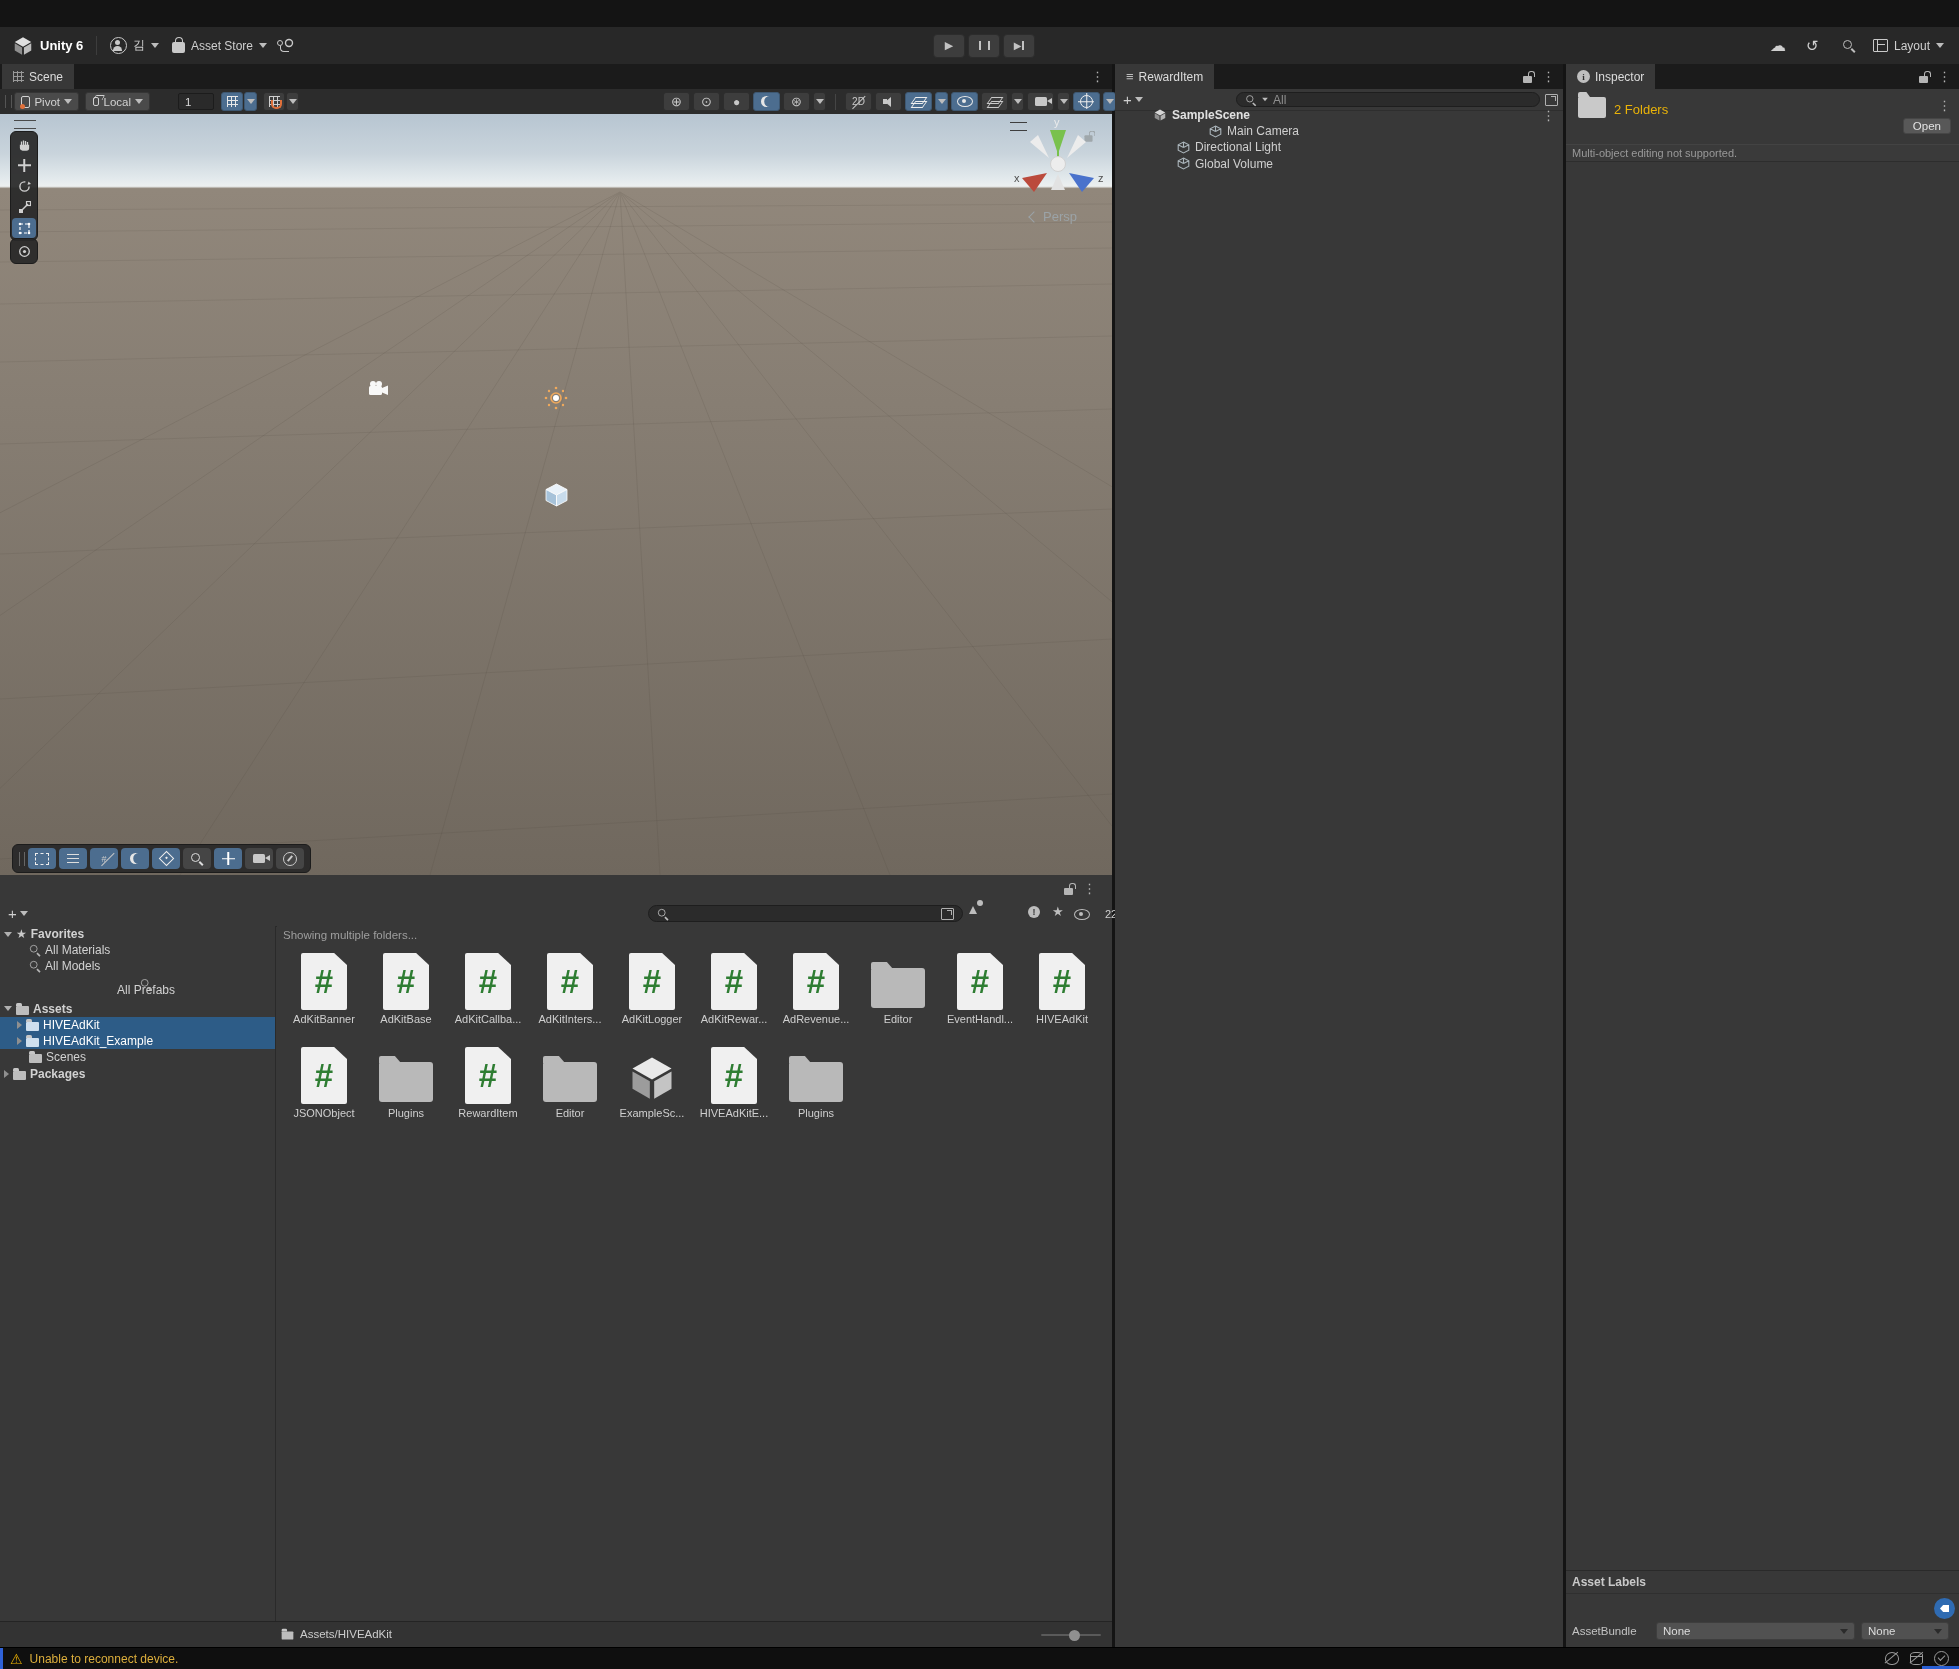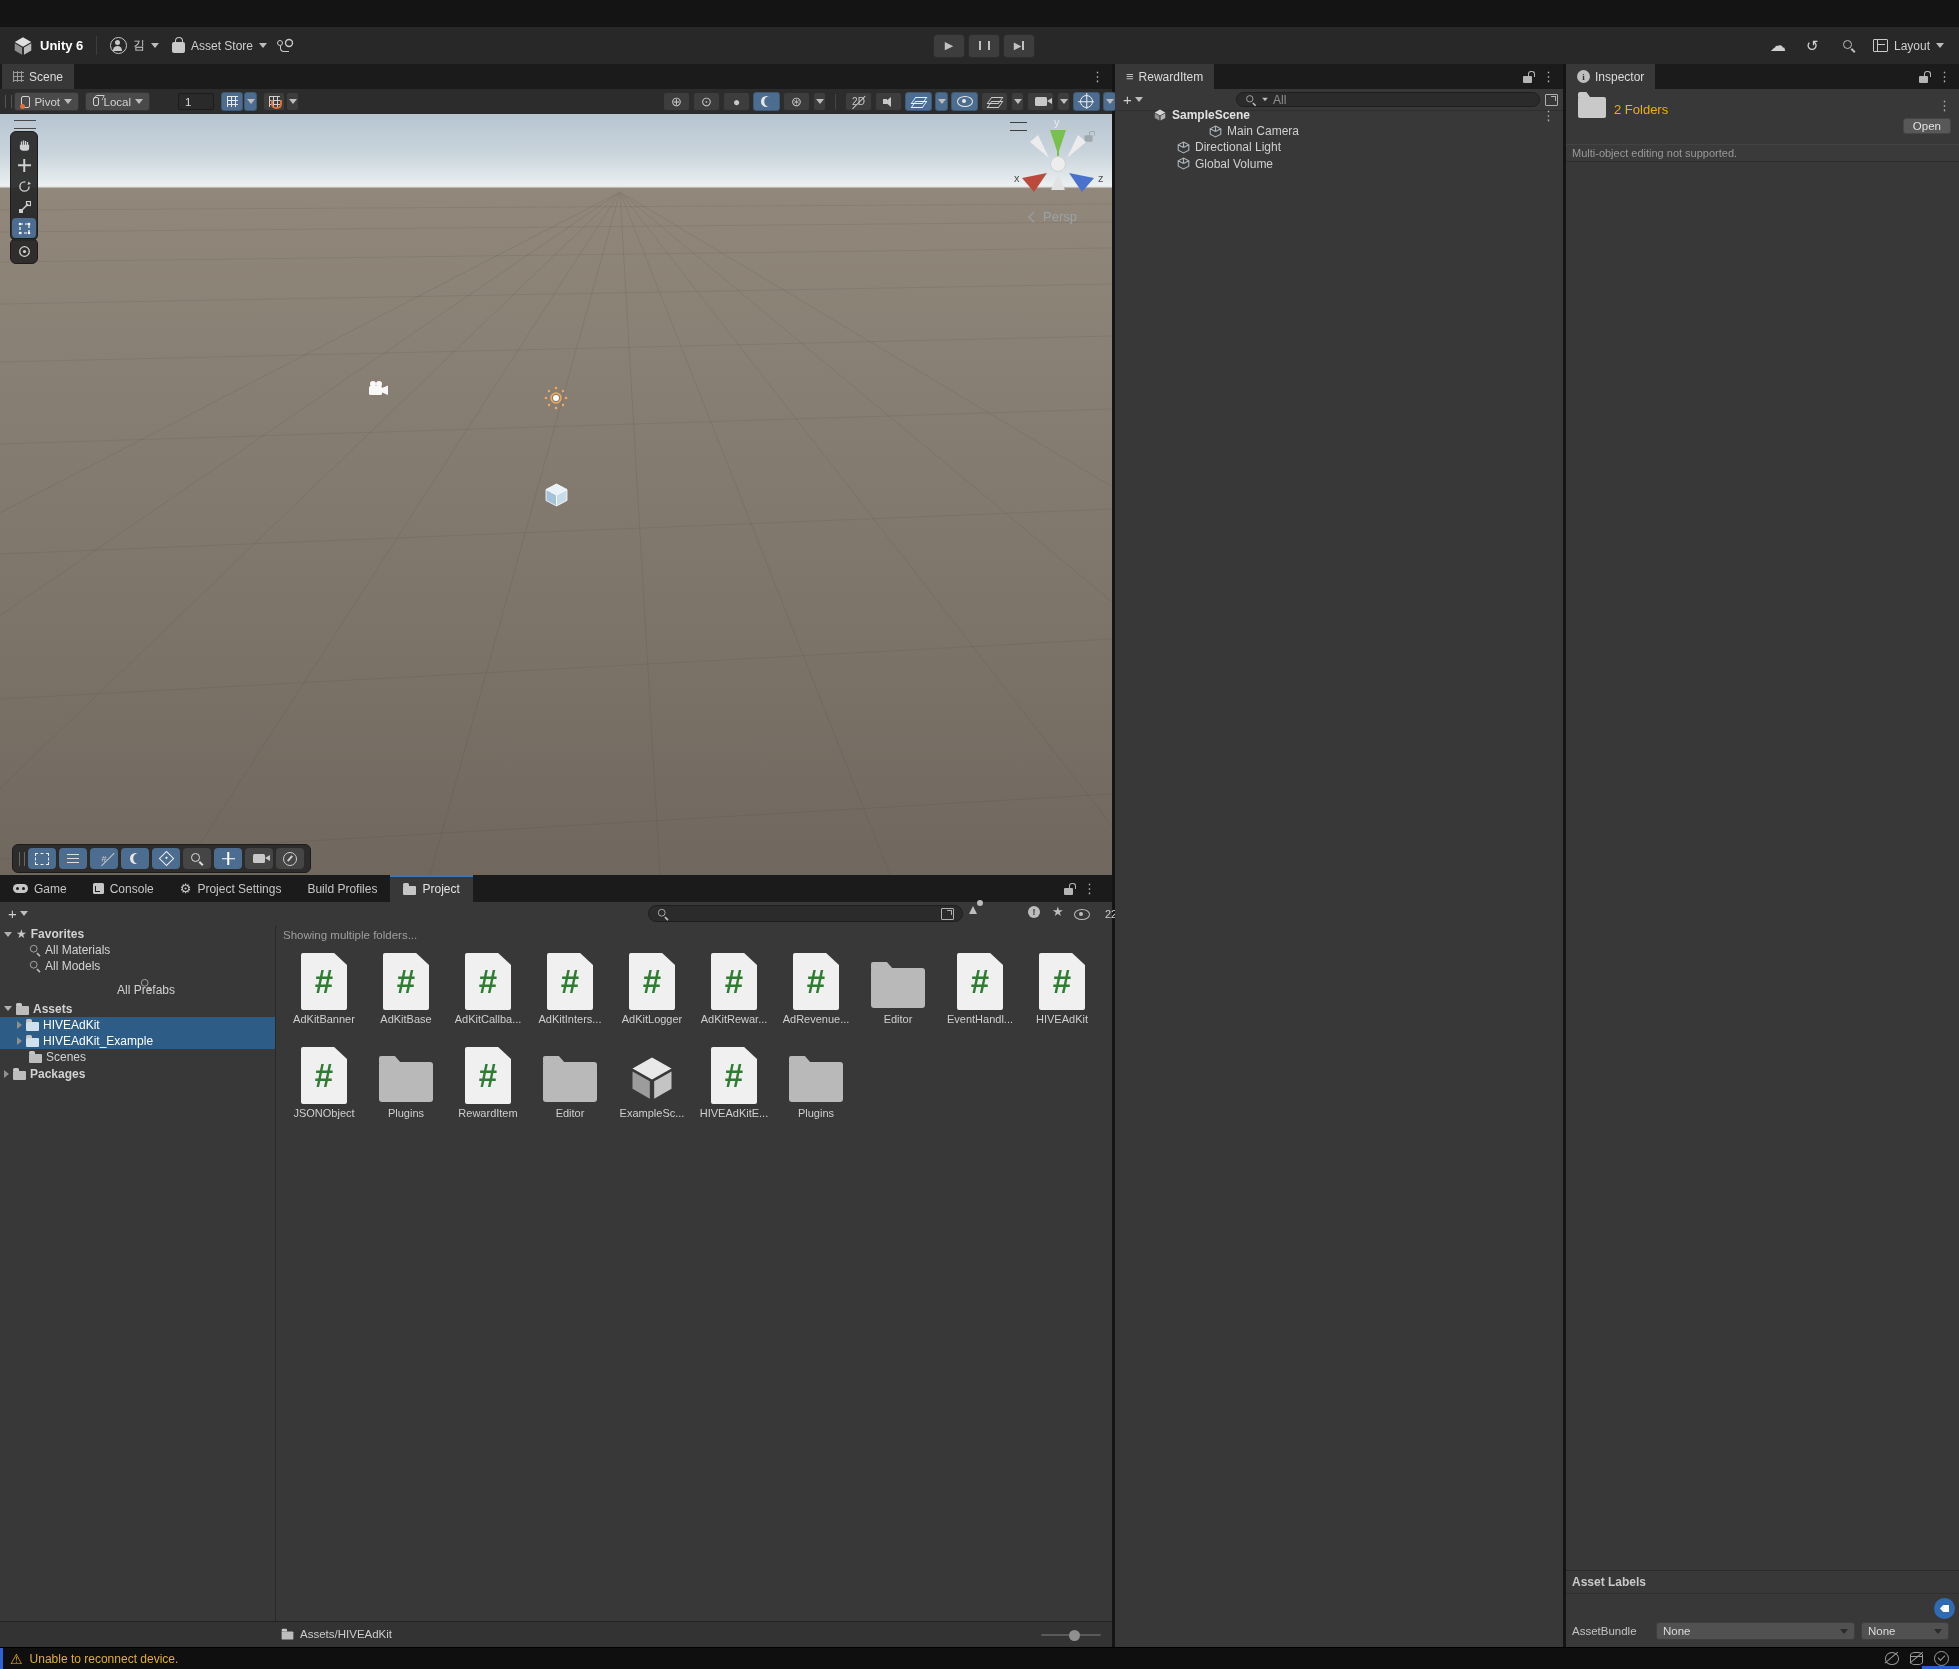--- a/index.html
+++ b/index.html
@@ -501,41 +501,20 @@
       </svg>
       <svg class="abs" style="left:545px;top:369px" width="23" height="24" viewBox="0 0 23 24">
         <polygon points="11.5,1 22,6.5 11.5,12 1,6.5" fill="#e9f2f9" stroke="#ffffff" stroke-width="0.8"></polygon>
         <polygon points="1,6.5 11.5,12 11.5,23 1,17.5" fill="#a6c2d9" stroke="#ffffff" stroke-width="0.8"></polygon>
         <polygon points="22,6.5 11.5,12 11.5,23 22,17.5" fill="#c8dcec" stroke="#ffffff" stroke-width="0.8"></polygon>
       </svg>
     </div>
   </div>
 
   <div class="panel" style="left:0;top:875px;width:1112px;height:772px">
-    <div class="dock-tabbar" id="dock-tabs">
-        <div class="dock-tab">
-          <span class="i-pad"></span>
-          <span>Game</span>
-        </div>
-        <div class="dock-tab">
-          <span class="i-console"></span>
-          <span>Console</span>
-        </div>
-        <div class="dock-tab">
-          <span class="i-gear glyph">⚙</span>
-          <span>Project Settings</span>
-        </div>
-        <div class="dock-tab">
-          <span>Build Profiles</span>
-        </div>
-        <div class="dock-tab active">
-          <span class="i-folder"></span>
-          <span>Project</span>
-        </div>
-      </div>
     <div class="tabbar-right" style="position:absolute;right:8px;top:0;height:27px">
       <span class="i-lock"></span>
       <span class="i-kebab">⋮</span>
     </div>
 
     <div class="proj-toolbar">
       <div class="flex" style="position:absolute;left:8px;top:4px;gap:3px;color:#cfcfcf">
         <span class="glyph" style="font-size:15px">+</span>
         <span class="i-caret"></span>
       </div>

